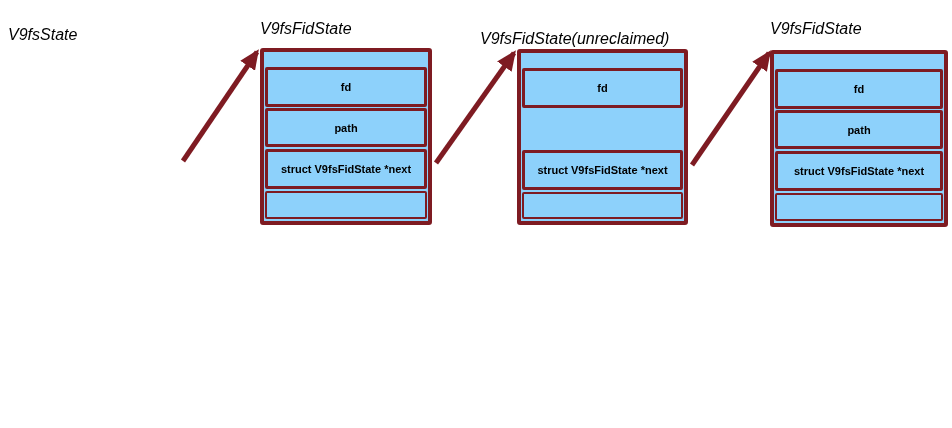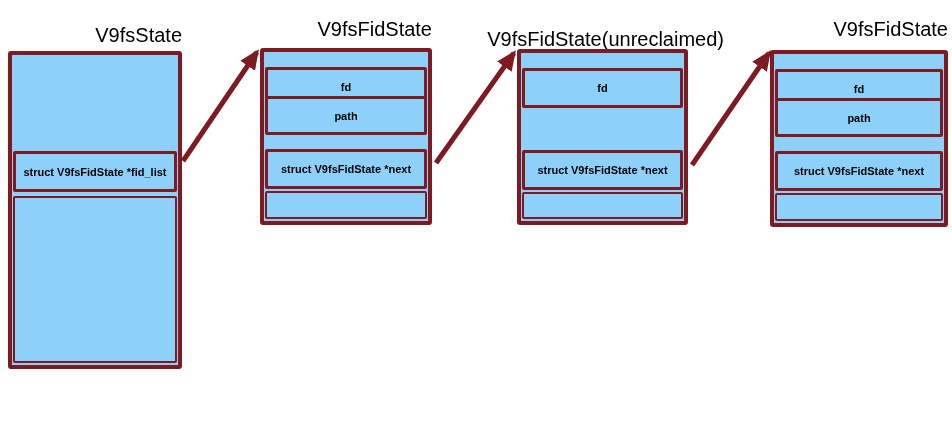--- a/index.html
+++ b/index.html
@@ -30,40 +30,41 @@
     align-items: center;
     justify-content: center;
     font-size: 11px;
     font-weight: 700;
     color: var(--text);
     white-space: nowrap;
   }
   .cell.empty { border-width: 2px; }
   .node-title {
     position: absolute;
-    text-align: right;
-    font-size: 20px;
+    text-align: left;
+    font-size: 16px;
     line-height: 22px;
     color: var(--text);
     white-space: nowrap;
+    font-style: italic;
   }
   
   .n1 { left: 8px;   top: 51px; width: 174px; height: 318px; }
   .n1 .c-fidlist { top: 96px;  height: 41px; }
   .n1 .e-bottom  { top: 141px; bottom: 2px;  }
   .t1 { left: 8px;   top: 24px; width: 174px; }
   
   .n2 { left: 260px; top: 48px; width: 172px; height: 177px; }
   .n3 { left: 517px; top: 49px; width: 171px; height: 176px; }
   .n4 { left: 770px; top: 50px; width: 178px; height: 177px; }
   .t2 { left: 260px; top: 18px; width: 172px; }
   .t3 { left: 480px; top: 28px; width: 244px; }
   .t4 { left: 770px; top: 18px; width: 178px; }
   .c-fd   { top: 15px; height: 40px; }
-  .c-path { top: 44px; height: 39px; }
+  .c-path { top: 56px; height: 39px; }
   .c-next { top: 97px; height: 40px; text-align: right; }
   .e-tail { top: 139px; bottom: 2px; }
   
   svg.arrows {
     position: absolute;
     left: 0; top: 0;
     width: 952px; height: 428px;
     pointer-events: none;
   }
   .arrow-line { stroke: var(--arrow); stroke-width: 5; fill: none; }
@@ -72,24 +73,20 @@
 </head>
 <body>
 
 <div class="canvas">
 
   <div class="node-title t1">V9fsState</div>
   <div class="node-title t2">V9fsFidState</div>
   <div class="node-title t3">V9fsFidState(unreclaimed)</div>
   <div class="node-title t4">V9fsFidState</div>
 
-  <div class="node n1">
-    <div class="cell c-fidlist">struct V9fsFidState *fid_list</div>
-    <div class="cell empty e-bottom"></div>
-  </div>
 
   <div class="node n2">
     <div class="cell c-fd">fd</div>
     <div class="cell c-path">path</div>
     <div class="cell c-next">struct V9fsFidState *next</div>
     <div class="cell empty e-tail"></div>
   </div>
 
   <div class="node n3">
     <div class="cell c-fd">fd</div>

